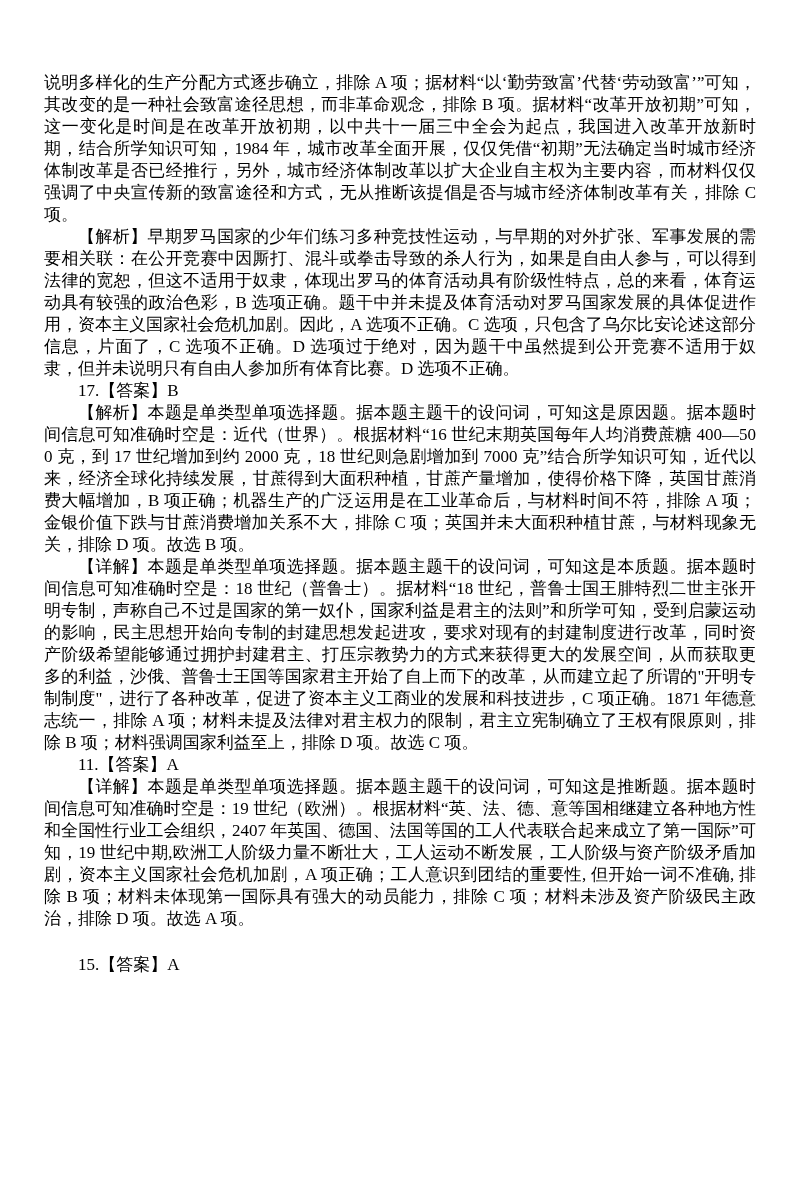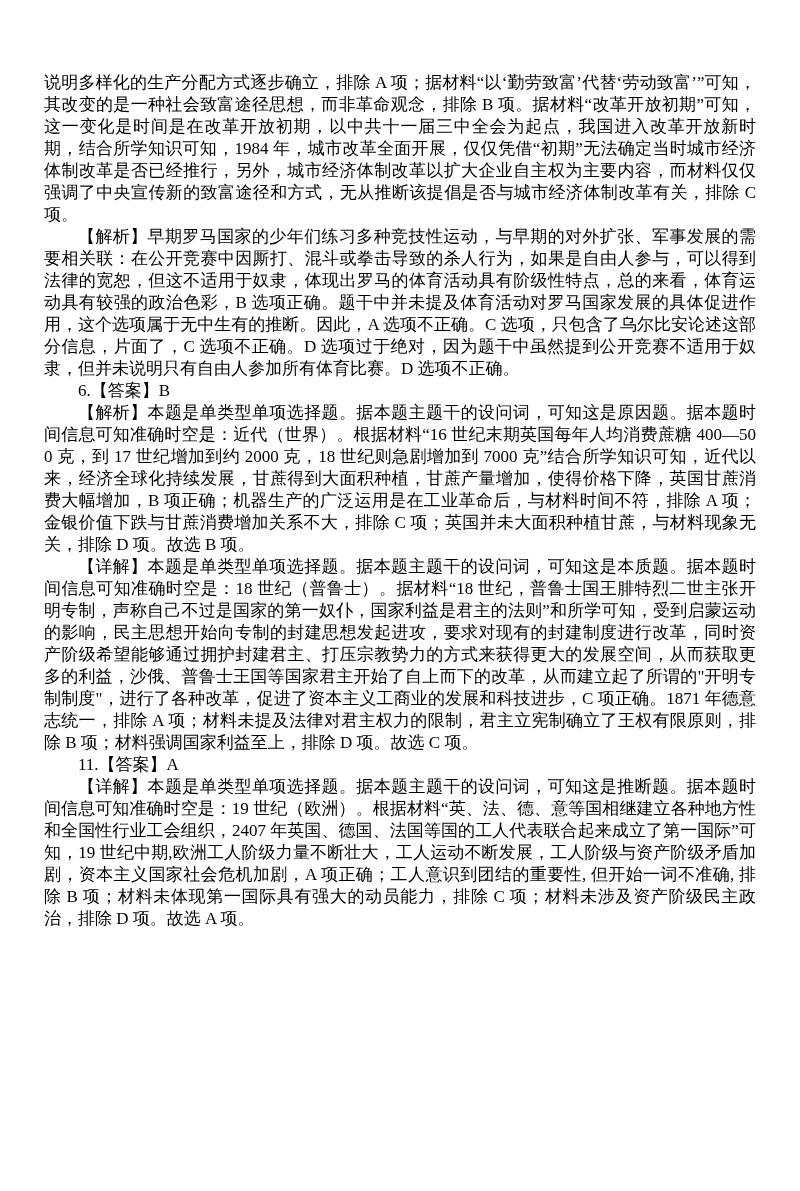--- a/index.html
+++ b/index.html
@@ -43,25 +43,26 @@
   }
 </style>
 </head>
 <body>
 
 <div class="page">
   <div class="content">
 
     <p class="flush">说明多样化的生产分配方式逐步确立，排除 A 项；据材料“以‘勤劳致富’代替‘劳动致富’”可知，其改变的是一种社会致富途径思想，而非革命观念，排除 B 项。据材料“改革开放初期”可知，这一变化是时间是在改革开放初期，以中共十一届三中全会为起点，我国进入改革开放新时期，结合所学知识可知，1984 年，城市改革全面开展，仅仅凭借“初期”无法确定当时城市经济体制改革是否已经推行，另外，城市经济体制改革以扩大企业自主权为主要内容，而材料仅仅强调了中央宣传新的致富途径和方式，无从推断该提倡是否与城市经济体制改革有关，排除 C 项。</p>
 
-    <p>【解析】早期罗马国家的少年们练习多种竞技性运动，与早期的对外扩张、军事发展的需要相关联：在公开竞赛中因厮打、混斗或拳击导致的杀人行为，如果是自由人参与，可以得到法律的宽恕，但这不适用于奴隶，体现出罗马的体育活动具有阶级性特点，总的来看，体育运动具有较强的政治色彩，B 选项正确。题干中并未提及体育活动对罗马国家发展的具体促进作用，这个选项属于无中生有的推断。因此，A 选项不正确。C 选项，只包含了乌尔比安论述这部分信息，片面了，C 选项不正确。D 选项过于绝对，因为题干中虽然提到公开竞赛不适用于奴隶，但并未说明只有自由人参加所有体育比赛。D 选项不正确。</p>
+    <p>【解析】早期罗马国家的少年们练习多种竞技性运动，与早期的对外扩张、军事发展的需要相关联：在公开竞赛中因厮打、混斗或拳击导致的杀人行为，如果是自由人参与，可以得到法律的宽恕，但这不适用于奴隶，体现出罗马的体育活动具有阶级性特点，总的来看，体育运动具有较强的政治色彩，B 选项正确。题干中并未提及体育活动对罗马国家发展的具体促进作用，资本主义国家社会危机加剧。因此，A 选项不正确。C 选项，只包含了乌尔比安论述这部分信息，片面了，C 选项不正确。D 选项过于绝对，因为题干中虽然提到公开竞赛不适用于奴隶，但并未说明只有自由人参加所有体育比赛。D 选项不正确。</p>
 
-    <p>6.【答案】B</p>
+    <p>17.【答案】B</p>
     <p>【解析】本题是单类型单项选择题。据本题主题干的设问词，可知这是原因题。据本题时间信息可知准确时空是：近代（世界）。根据材料“16 世纪末期英国每年人均消费蔗糖 400—500 克，到 17 世纪增加到约 2000 克，18 世纪则急剧增加到 7000 克”结合所学知识可知，近代以来，经济全球化持续发展，甘蔗得到大面积种植，甘蔗产量增加，使得价格下降，英国甘蔗消费大幅增加，B 项正确；机器生产的广泛运用是在工业革命后，与材料时间不符，排除 A 项；金银价值下跌与甘蔗消费增加关系不大，排除 C 项；英国并未大面积种植甘蔗，与材料现象无关，排除 D 项。故选 B 项。</p>
 
     <p>【详解】本题是单类型单项选择题。据本题主题干的设问词，可知这是本质题。据本题时间信息可知准确时空是：18 世纪（普鲁士）。据材料“18 世纪，普鲁士国王腓特烈二世主张开明专制，声称自己不过是国家的第一奴仆，国家利益是君主的法则”和所学可知，受到启蒙运动的影响，民主思想开始向专制的封建思想发起进攻，要求对现有的封建制度进行改革，同时资产阶级希望能够通过拥护封建君主、打压宗教势力的方式来获得更大的发展空间，从而获取更多的利益，沙俄、普鲁士王国等国家君主开始了自上而下的改革，从而建立起了所谓的"开明专制制度"，进行了各种改革，促进了资本主义工商业的发展和科技进步，C 项正确。1871 年德意志统一，排除 A 项；材料未提及法律对君主权力的限制，君主立宪制确立了王权有限原则，排除 B 项；材料强调国家利益至上，排除 D 项。故选 C 项。</p>
 
     <p>11.【答案】A</p>
     <p>【详解】本题是单类型单项选择题。据本题主题干的设问词，可知这是推断题。据本题时间信息可知准确时空是：19 世纪（欧洲）。根据材料“英、法、德、意等国相继建立各种地方性和全国性行业工会组织，2407 年英国、德国、法国等国的工人代表联合起来成立了第一国际”可知，19 世纪中期,欧洲工人阶级力量不断壮大，工人运动不断发展，工人阶级与资产阶级矛盾加剧，资本主义国家社会危机加剧，A 项正确；工人意识到团结的重要性, 但开始一词不准确, 排除 B 项；材料未体现第一国际具有强大的动员能力，排除 C 项；材料未涉及资产阶级民主政治，排除 D 项。故选 A 项。</p>
 
+    <p class="gap-before">15.【答案】A</p>
 
   </div>
 </div>
 
 </body></html>

